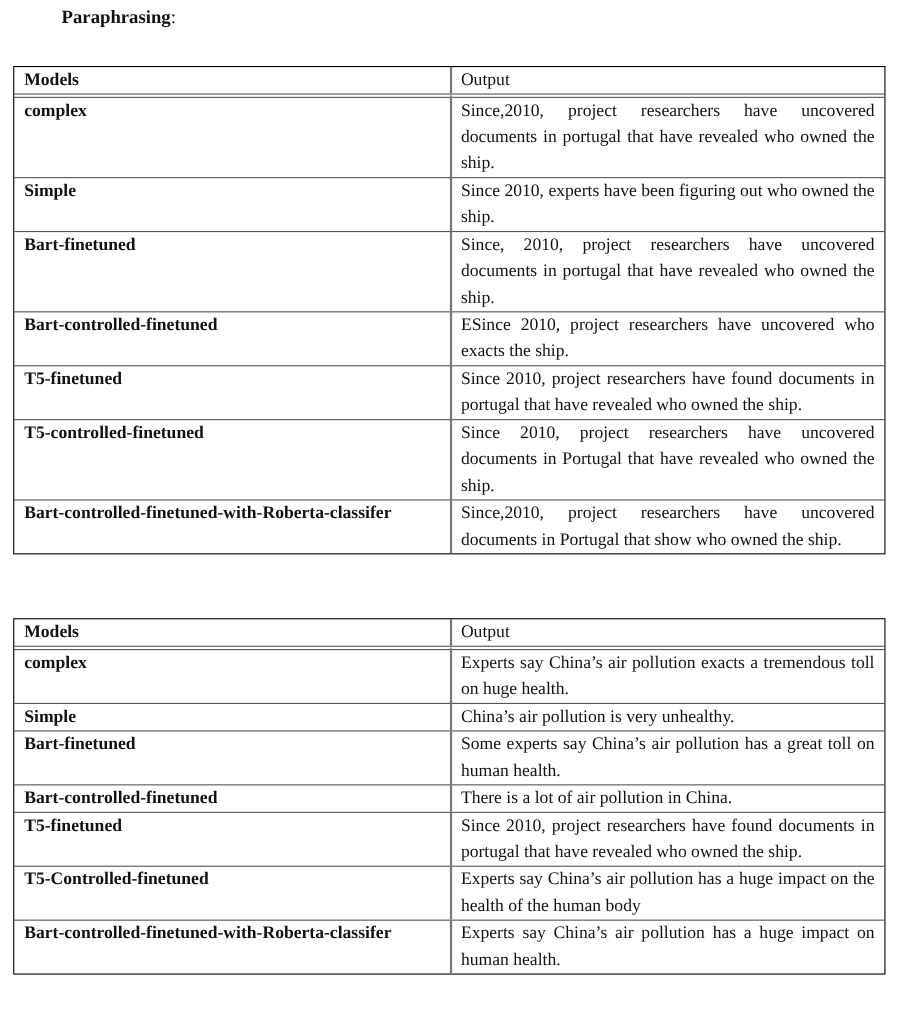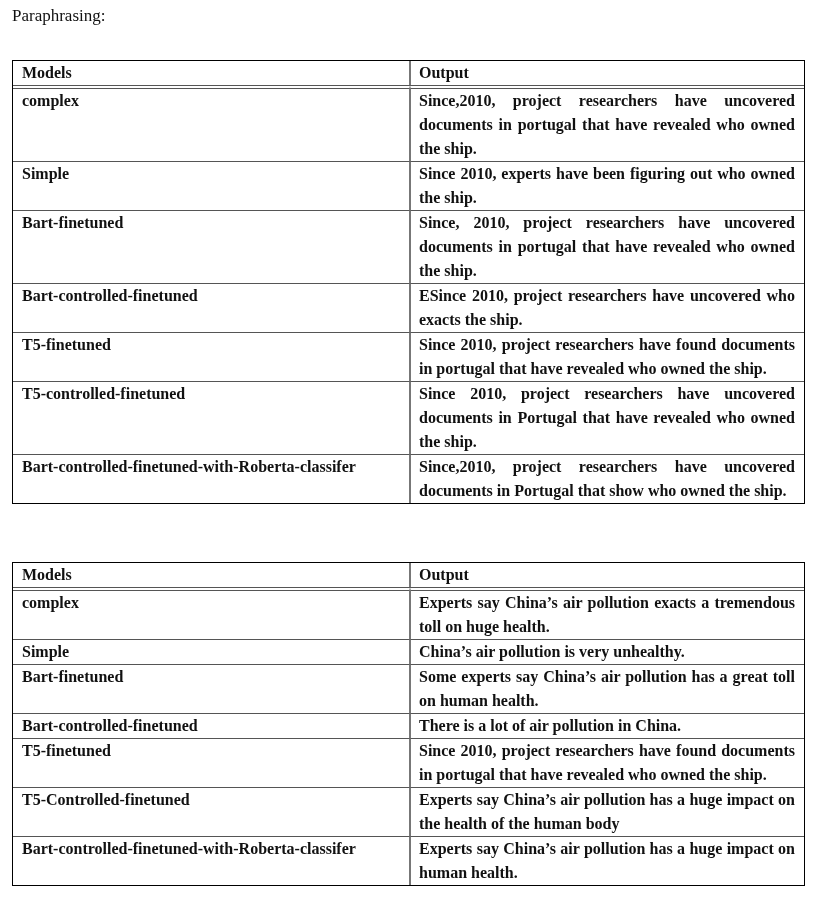--- a/index.html
+++ b/index.html
@@ -15,43 +15,42 @@
       color: #111;
       overflow: hidden;
     }
     .heading {
       position: absolute;
       left: 12px;
       top: 6px;
       font-size: 17px;
       font-family: "Liberation Serif", "DejaVu Serif", serif;
     }
-    .heading b { font-weight: normal; }
+    .heading b { font-weight: bold; margin-left: 44px; }
 
     table.results {
       position: absolute;
       left: 12px;
       width: 793px;
       border-collapse: separate;
       border-spacing: 0;
       font-family: "Liberation Serif", "DejaVu Serif", serif;
       font-size: 16px;
       line-height: 24px;
       border: 1px solid #000000;
     }
     table.results td, table.results th {
       vertical-align: top;
       padding: 0 9px;
       border-top: 1px solid #555;
       text-align: left;
-      font-weight: bold;
     }
     table.results tr:first-child th { border-top: none; }
     table.results th {
-      font-weight: bold;
+      font-weight: normal;
       padding-top: 0px;
       padding-bottom: 0px;
       height: 24px;
     }
     table.results .col-model {
       width: 378px;
       font-weight: bold;
       border-right: 1px solid #777;
     }
     table.results .col-output {

